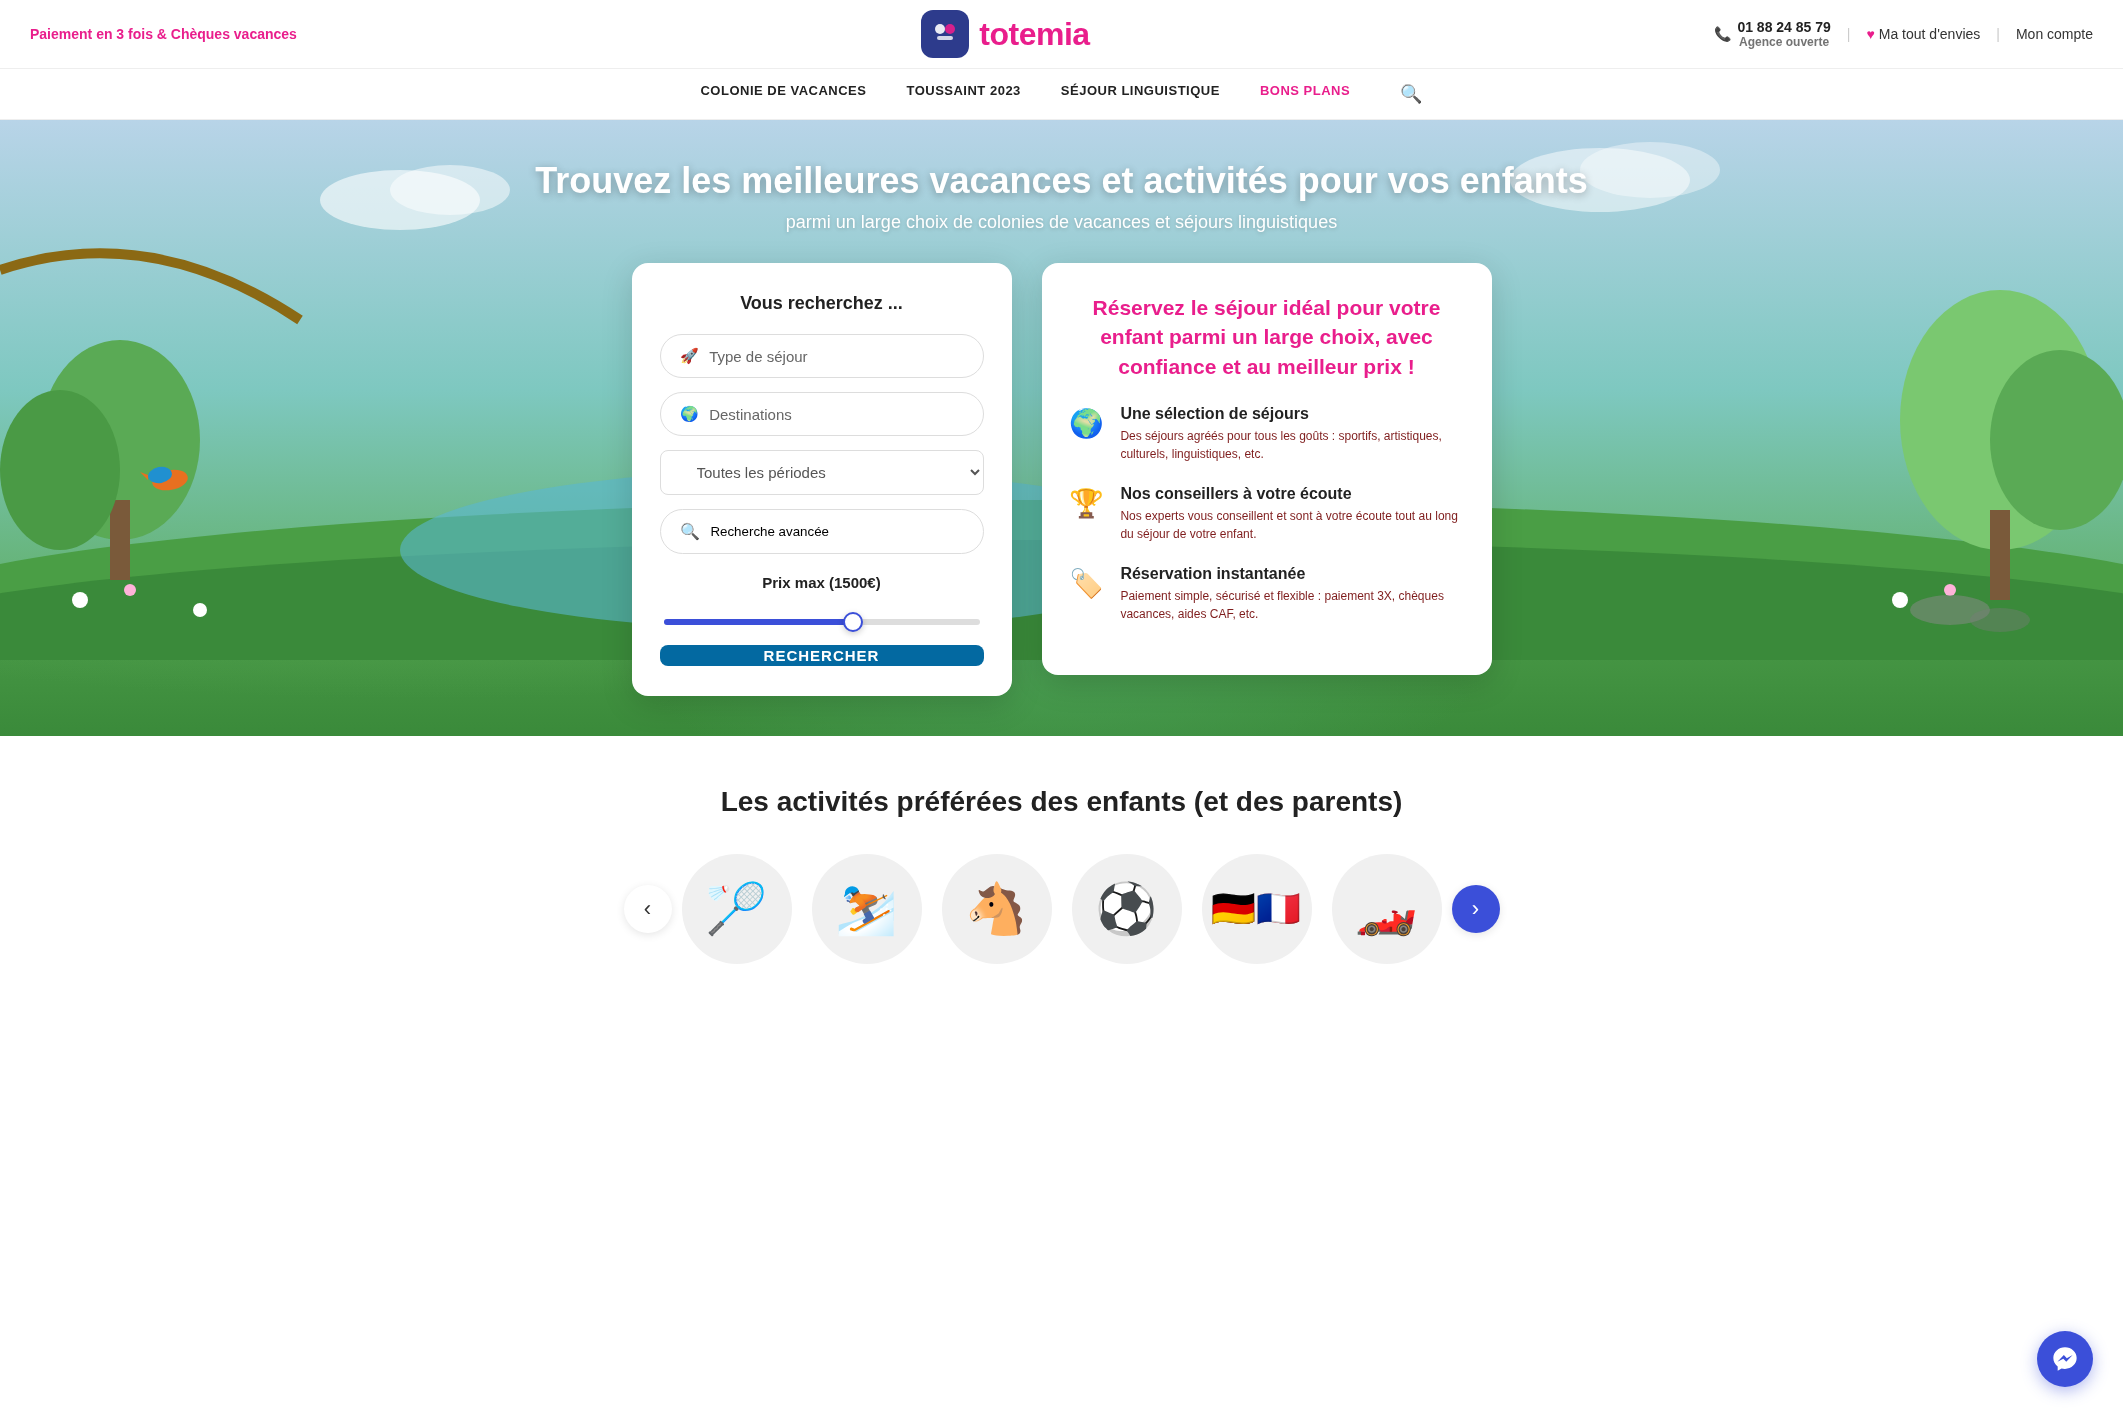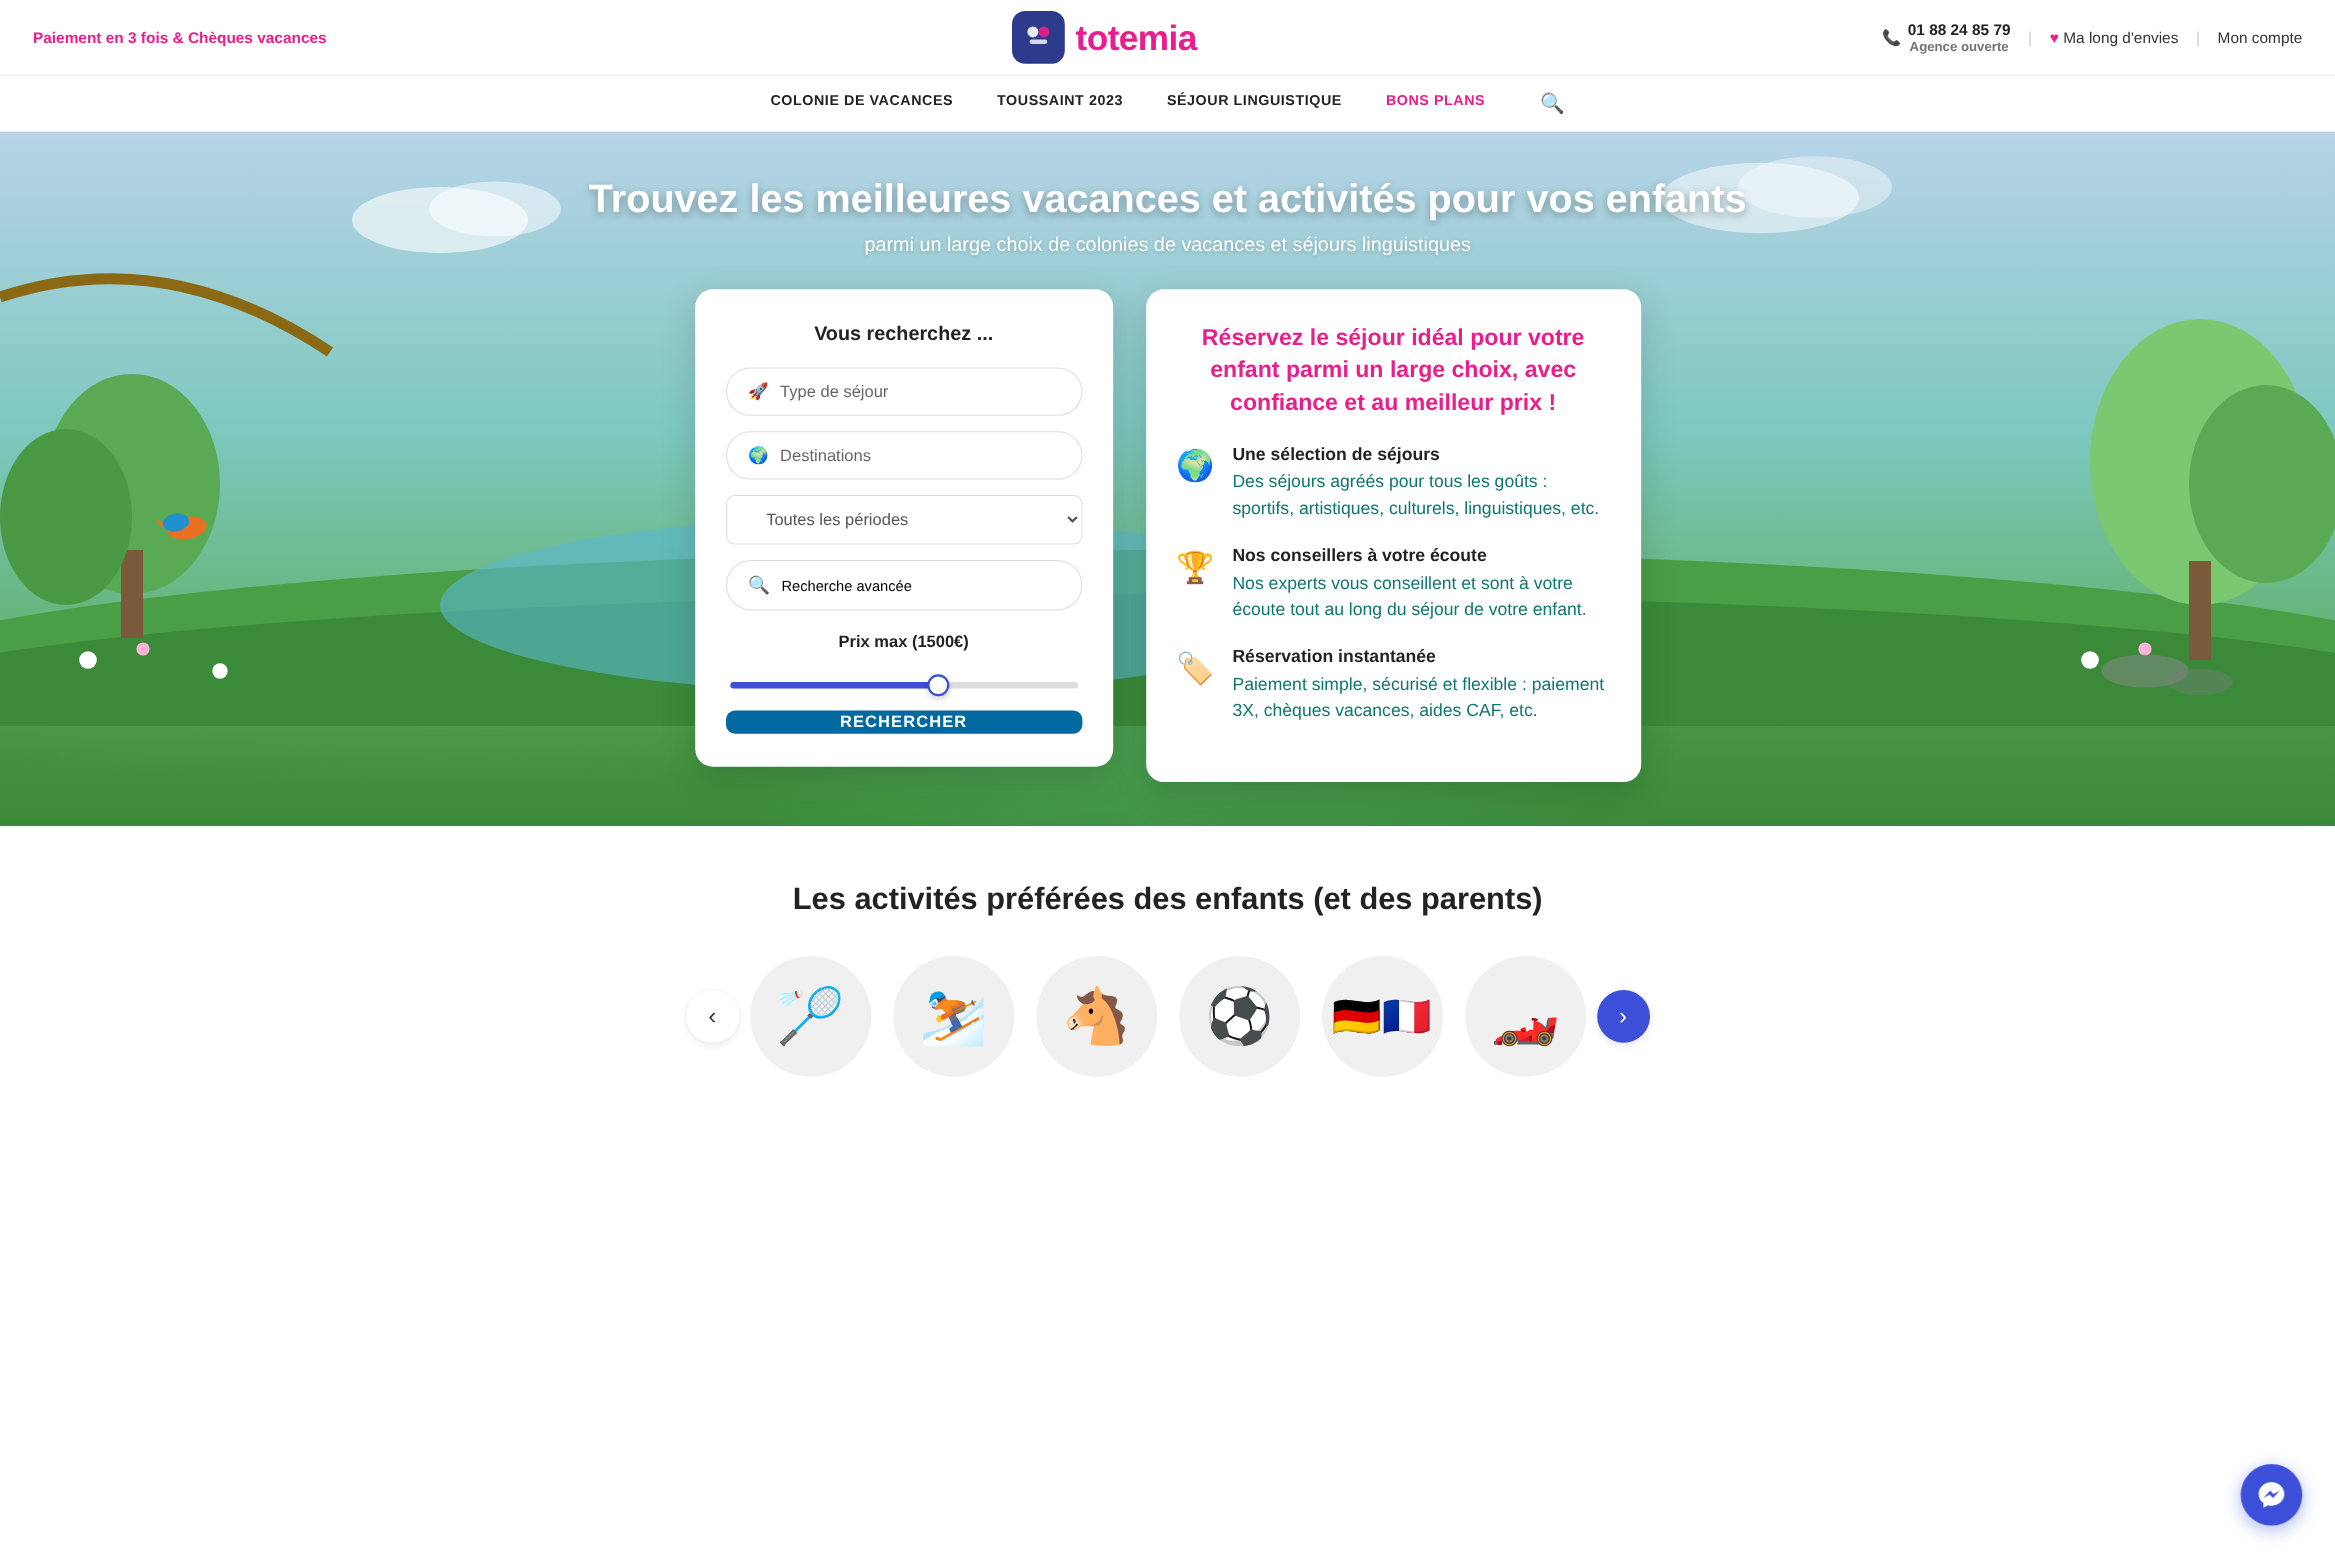--- a/index.html
+++ b/index.html
@@ -114,21 +114,21 @@
       min-width: 380px; max-width: 450px;
       box-shadow: 0 8px 32px rgba(0,0,0,0.15);
     }
     .info-card-title {
       font-size: 21px; font-weight: 700; color: #e91e8c;
       text-align: center; margin-bottom: 24px; line-height: 1.4;
     }
     .info-item { display: flex; align-items: flex-start; gap: 16px; margin-bottom: 22px; }
     .info-icon { font-size: 28px; flex-shrink: 0; margin-top: 2px; }
     .info-text-title { font-size: 16px; font-weight: 700; color: #222; margin-bottom: 4px; }
-    .info-text-desc { font-size: 16px; color: #0f766e; line-height: 1.5; }
+    .info-text-desc { font-size: 12px; color: #7f1d1d; line-height: 1.5; }
 
     
     .activities-section { padding: 50px 30px 30px; text-align: center; }
     .activities-title { font-size: 28px; font-weight: 800; color: #222; margin-bottom: 36px; }
     .activities-row {
       display: flex; align-items: center; justify-content: center;
       gap: 0; position: relative;
     }
     .arrow-btn {
       width: 48px; height: 48px; border-radius: 50%; border: none;
@@ -186,21 +186,21 @@
     <div class="phone-section">
       <span>📞</span>
       <div>
         <span class="phone-number">01 88 24 85 79</span>
         <span class="agency-open">Agence ouverte</span>
       </div>
     </div>
     <span class="divider">|</span>
     <div class="wishlist">
       <span class="wishlist-heart">♥</span>
-      <span>Ma long d'envies</span>
+      <span>Ma tout d'envies</span>
     </div>
     <span class="divider">|</span>
     <span>Mon compte</span>
   </div>
 </div>
 
 <nav class="nav">
   <span class="nav-item">COLONIE DE VACANCES</span>
   <span class="nav-item">TOUSSAINT 2023</span>
   <span class="nav-item">SÉJOUR LINGUISTIQUE</span>

